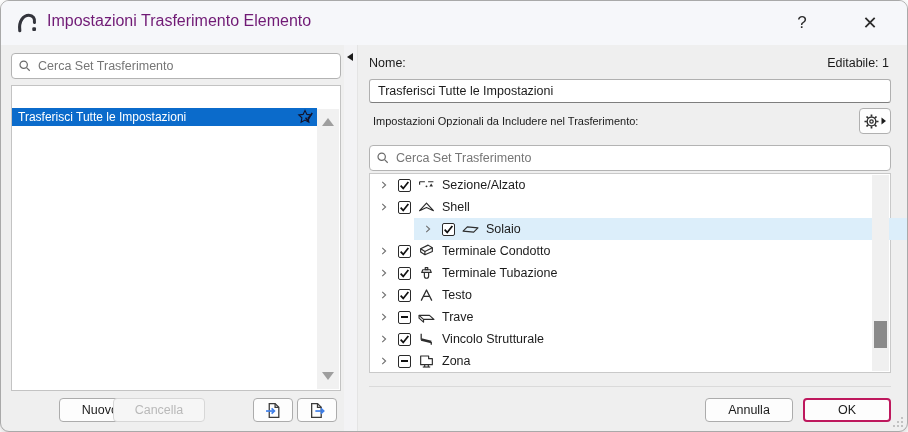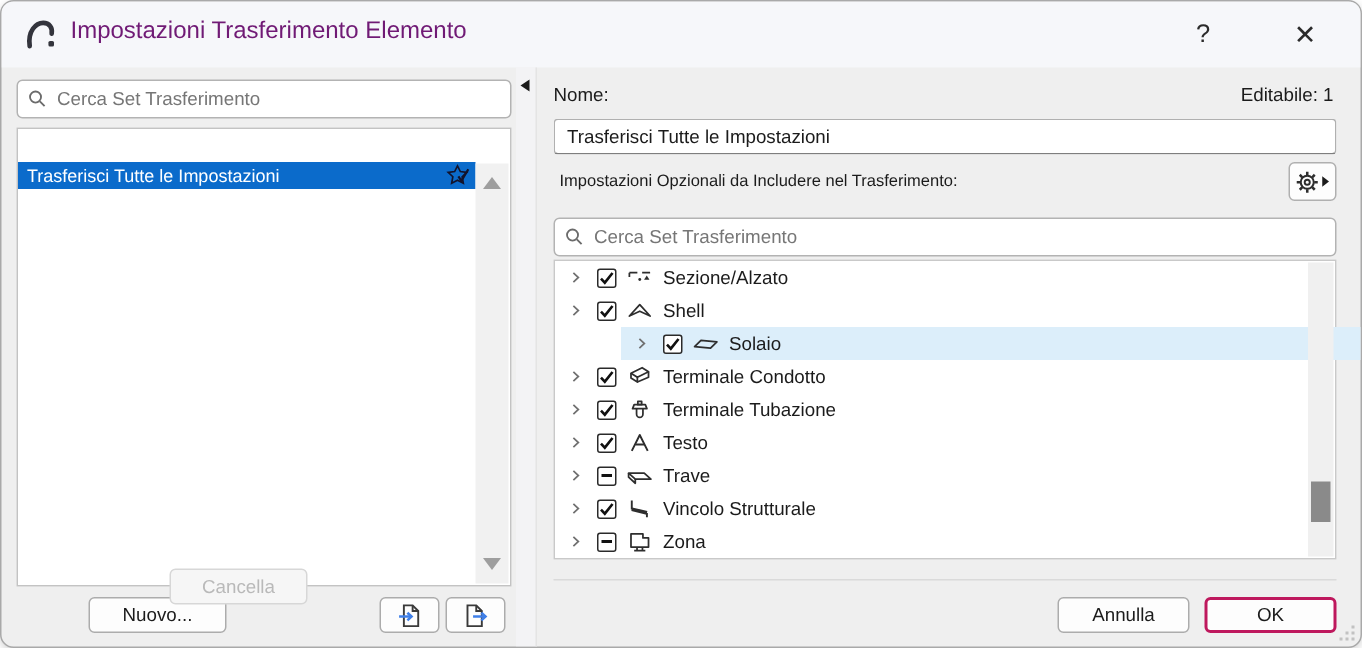--- a/index.html
+++ b/index.html
@@ -38,21 +38,21 @@
   .hstar { width:17px; height:17px; margin-right:24px; color:#2b2b2b; }
   .litem { position:absolute; left:0; top:22px; right:23px; height:18px; background:#0b6bcb; color:#fff;
            display:flex; align-items:center; padding:0 4px 0 6px; font-size:12px; }
   .litem .llabel { flex:1; white-space:nowrap; overflow:hidden; }
   .lstar { width:16px; height:16px; color:#13132b; }
   .lscroll { position:absolute; top:23px; right:1px; bottom:1px; width:22px; background:#f1f1f1; }
   .arr { position:absolute; left:5px; width:0; height:0; border-left:6px solid transparent; border-right:6px solid transparent; }
   .arr.up { top:9px; border-bottom:8px solid #9e9e9e; }
   .arr.down { bottom:9px; border-top:8px solid #9e9e9e; }
   .new-btn { left:10px; top:397px; width:92px;margin-left:48px; }
-  .del-btn { left:112px; top:378px; width:92px; }
+  .del-btn { left:112px; top:397px; width:92px; }
   .icon-btn { width:40px; }
   .import-btn { left:252px; top:397px; }
   .export-btn { left:296px; top:397px; }
   
   .splitter { position:absolute; left:343px; top:44px; width:14px; bottom:0; background:#f3f3f5; border-right:1px solid #e4e4e4; }
   .collapse-tri { position:absolute; left:3px; top:8px; width:0; height:0;
                   border-top:4px solid transparent; border-bottom:4px solid transparent; border-right:6px solid #1b1b1b; }
   
   .name-label { position:absolute; left:368px; top:55px; font-size:12.5px; color:#1b1b1b; }
   .editable-label { position:absolute; right:18px; top:55px; font-size:12.5px; color:#1b1b1b;margin-left:12px; }

